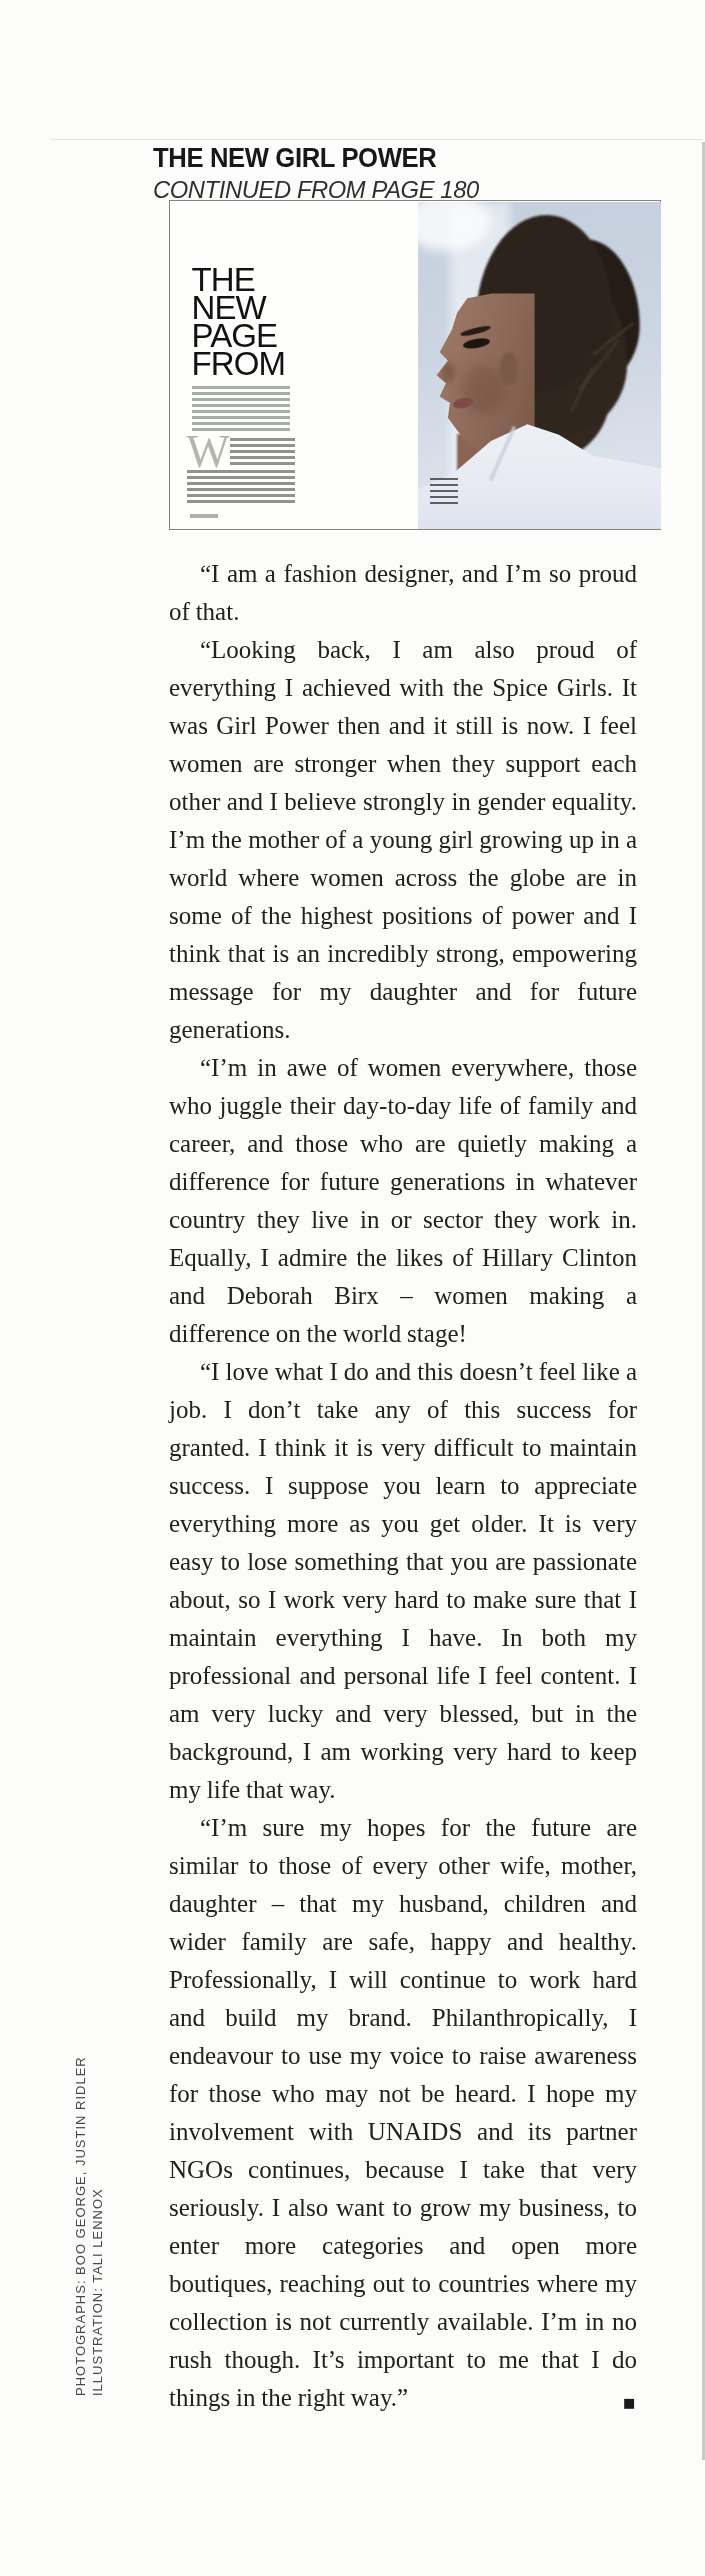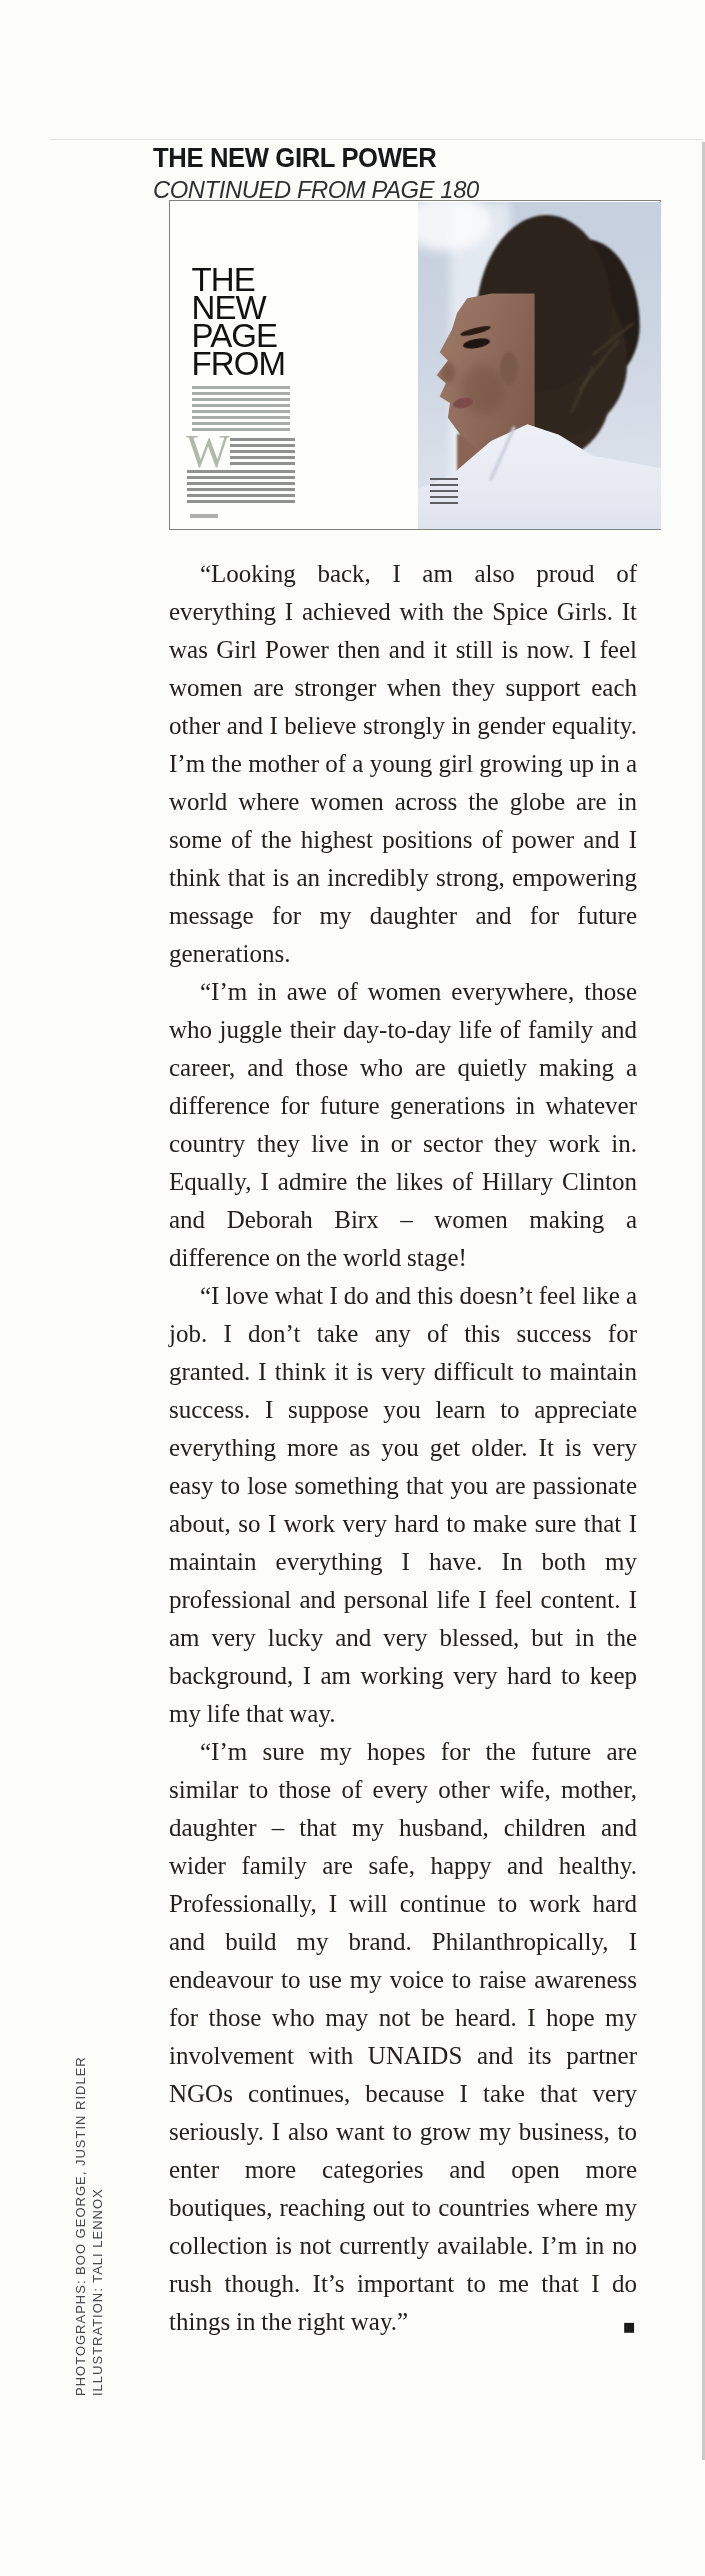--- a/index.html
+++ b/index.html
@@ -146,20 +146,21 @@
         <div class="lips"></div>
         <div class="ear"></div>
       </div>
       <div class="shirt"></div>
       <div class="collar-shadow"></div>
       <div class="photo-caption micro-dark"></div>
     </div>
   </div>
 
   <div class="article">
+    <p>“I am a fashion designer, and I’m so proud of that.</p>
     <p>“Looking back, I am also proud of everything I achieved with the Spice Girls. It was Girl Power then and it still is now. I feel women are stronger when they support each other and I believe strongly in gender equality. I’m the mother of a young girl growing up in a world where women across the globe are in some of the highest positions of power and I think that is an incredibly strong, empowering message for my daughter and for future generations.</p>
     <p>“I’m in awe of women everywhere, those who juggle their day-to-day life of family and career, and those who are quietly making a difference for future generations in whatever country they live in or sector they work in. Equally, I admire the likes of Hillary Clinton and Deborah Birx – women making a difference on the world stage!</p>
     <p>“I love what I do and this doesn’t feel like a job. I don’t take any of this success for granted. I think it is very difficult to maintain success. I suppose you learn to appreciate everything more as you get older. It is very easy to lose something that you are passionate about, so I work very hard to make sure that I maintain everything I have. In both my professional and personal life I feel content. I am very lucky and very blessed, but in the background, I am working very hard to keep my life that way.</p>
     <p>“I’m sure my hopes for the future are similar to those of every other wife, mother, daughter – that my husband, children and wider family are safe, happy and healthy. Professionally, I will continue to work hard and build my brand. Philanthropically, I endeavour to use my voice to raise awareness for those who may not be heard. I hope my involvement with UNAIDS and its partner NGOs continues, because I take that very seriously. I also want to grow my business, to enter more categories and open more boutiques, reaching out to countries where my collection is not currently available. I’m in no rush though. It’s important to me that I do things in the right way.”</p>
     <span class="endmark">■</span>
   </div>
 
   <div class="credits">
     <div>PHOTOGRAPHS: BOO GEORGE, JUSTIN RIDLER</div>
     <div>ILLUSTRATION: TALI LENNOX</div>

